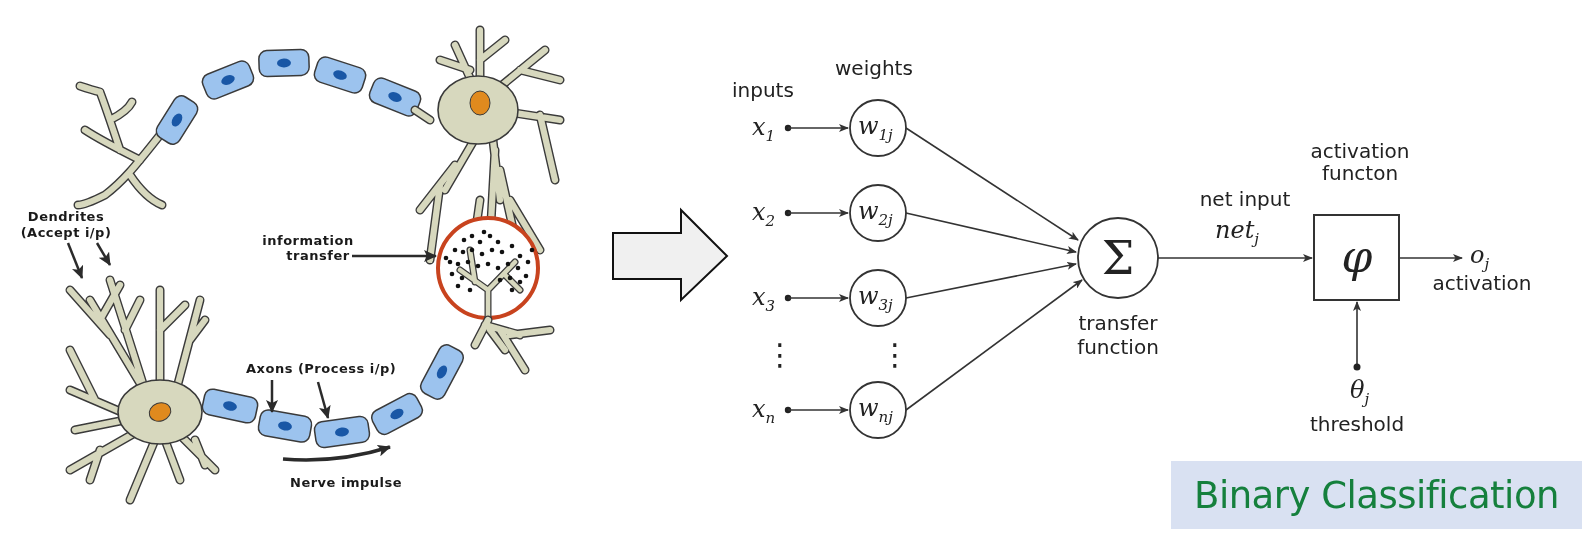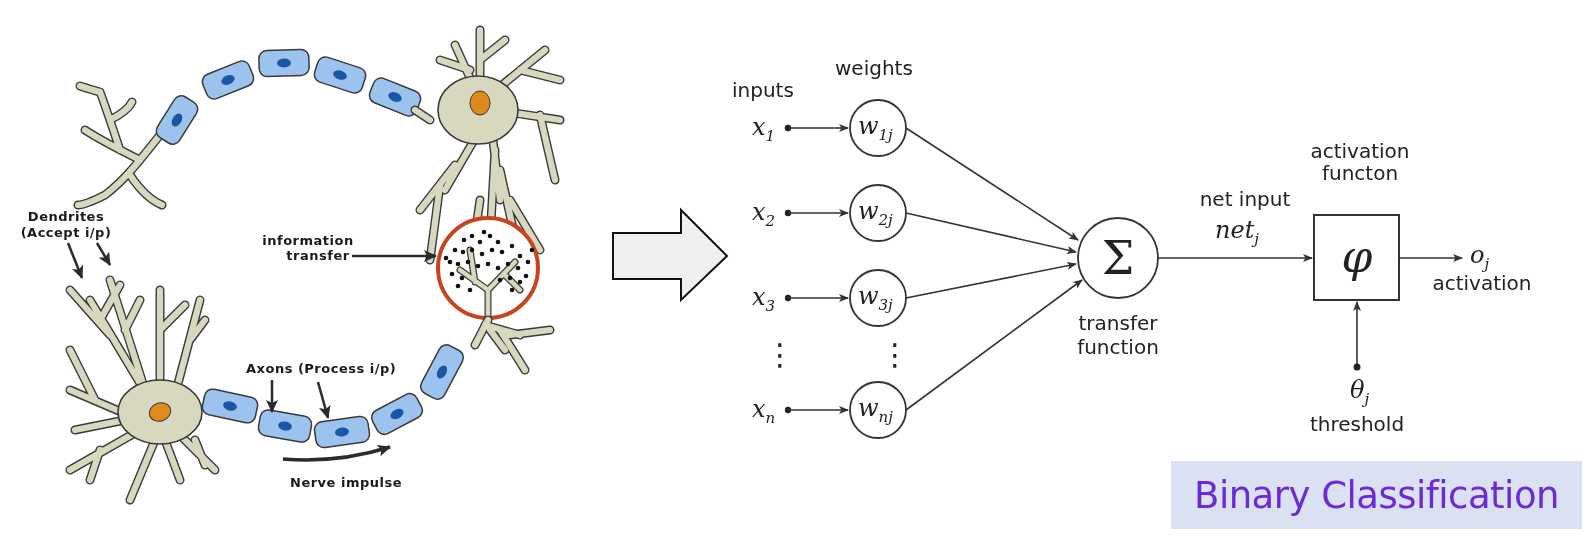--- a/index.html
+++ b/index.html
@@ -12,21 +12,21 @@
     .node { stroke: #333; stroke-width: 1.8; fill: #fff; }
     .dend { fill: #d7d8be; stroke: #3a3a3a; stroke-width: 1.6; stroke-linejoin: round; }
     .dend-line { stroke: #3a3a3a; stroke-width: 9; stroke-linecap: round; fill: none; }
     .dend-fill { stroke: #d7d8be; stroke-width: 6.2; stroke-linecap: round; fill: none; }
     .myelin { fill: #9cc3ee; stroke: #3a3a3a; stroke-width: 1.5; }
     .nucleus { fill: #1957a6; }
     #caption-box {
       position: absolute; left: 1171px; top: 461px; width: 411px; height: 68px;
       background: #d9e1f2; display: flex; align-items: center; justify-content: center;
     }
-    #caption-text { font-family: "DejaVu Sans", sans-serif; font-size: 37px; color: #6d28d9; letter-spacing: -0.5px; }
+    #caption-text { font-family: "DejaVu Sans", sans-serif; font-size: 37px; color: #15803d; letter-spacing: -0.5px; }
   </style>
 </head>
 <body>
 
 <svg width="1590" height="548" viewBox="0 0 1590 548">
   <defs>
     <marker id="ah" markerWidth="10" markerHeight="8" refX="9" refY="4" orient="auto" markerUnits="userSpaceOnUse">
       <path d="M0,0 L10,4 L0,8 L2.5,4 Z" fill="#333"></path>
     </marker>
     <marker id="ahb" markerWidth="14" markerHeight="12" refX="12" refY="6" orient="auto" markerUnits="userSpaceOnUse">

